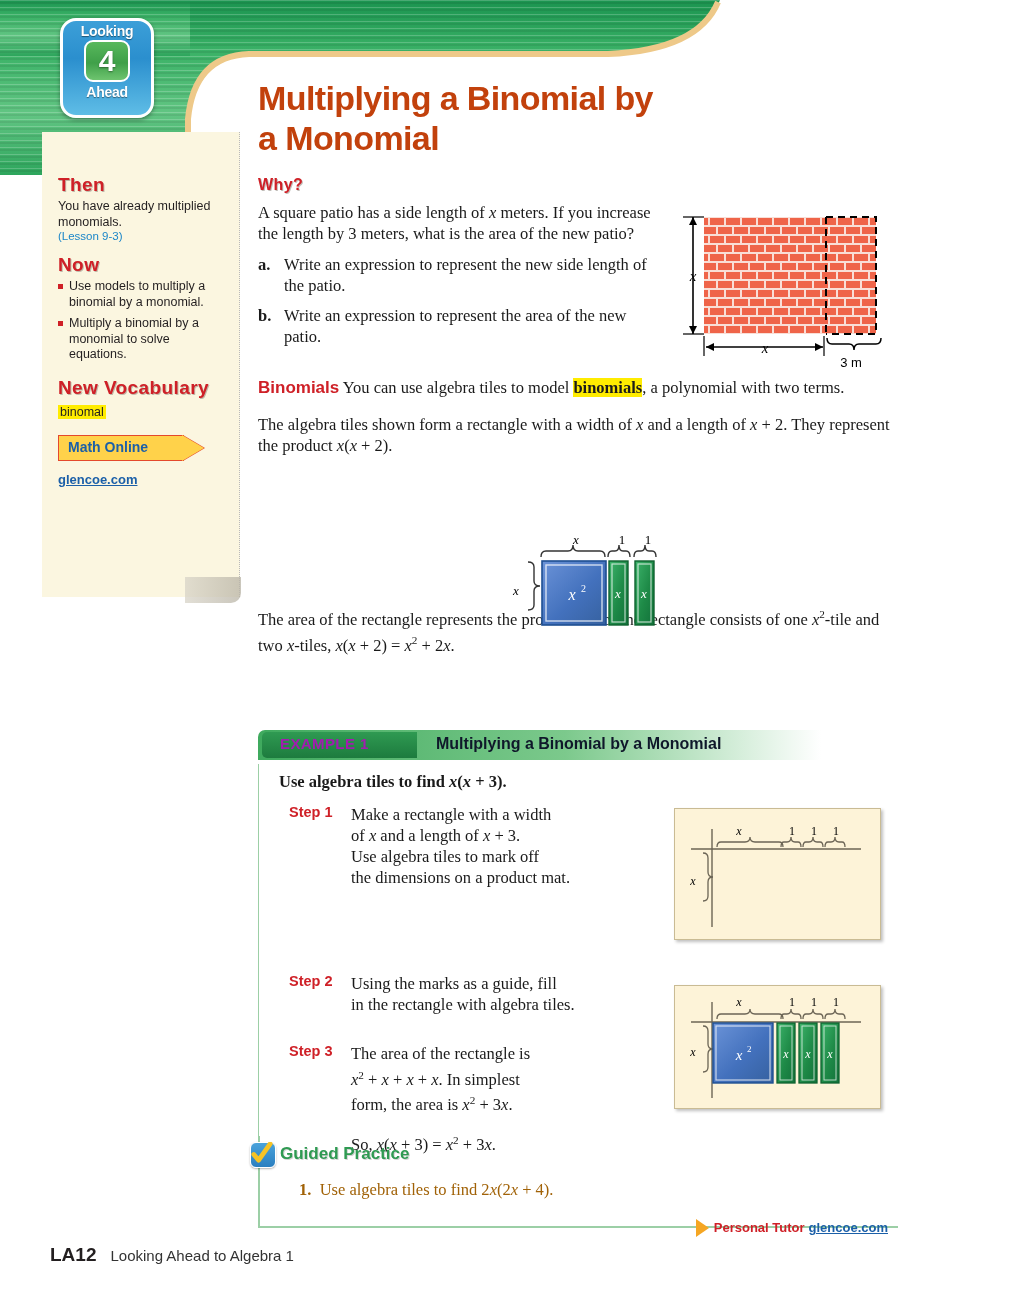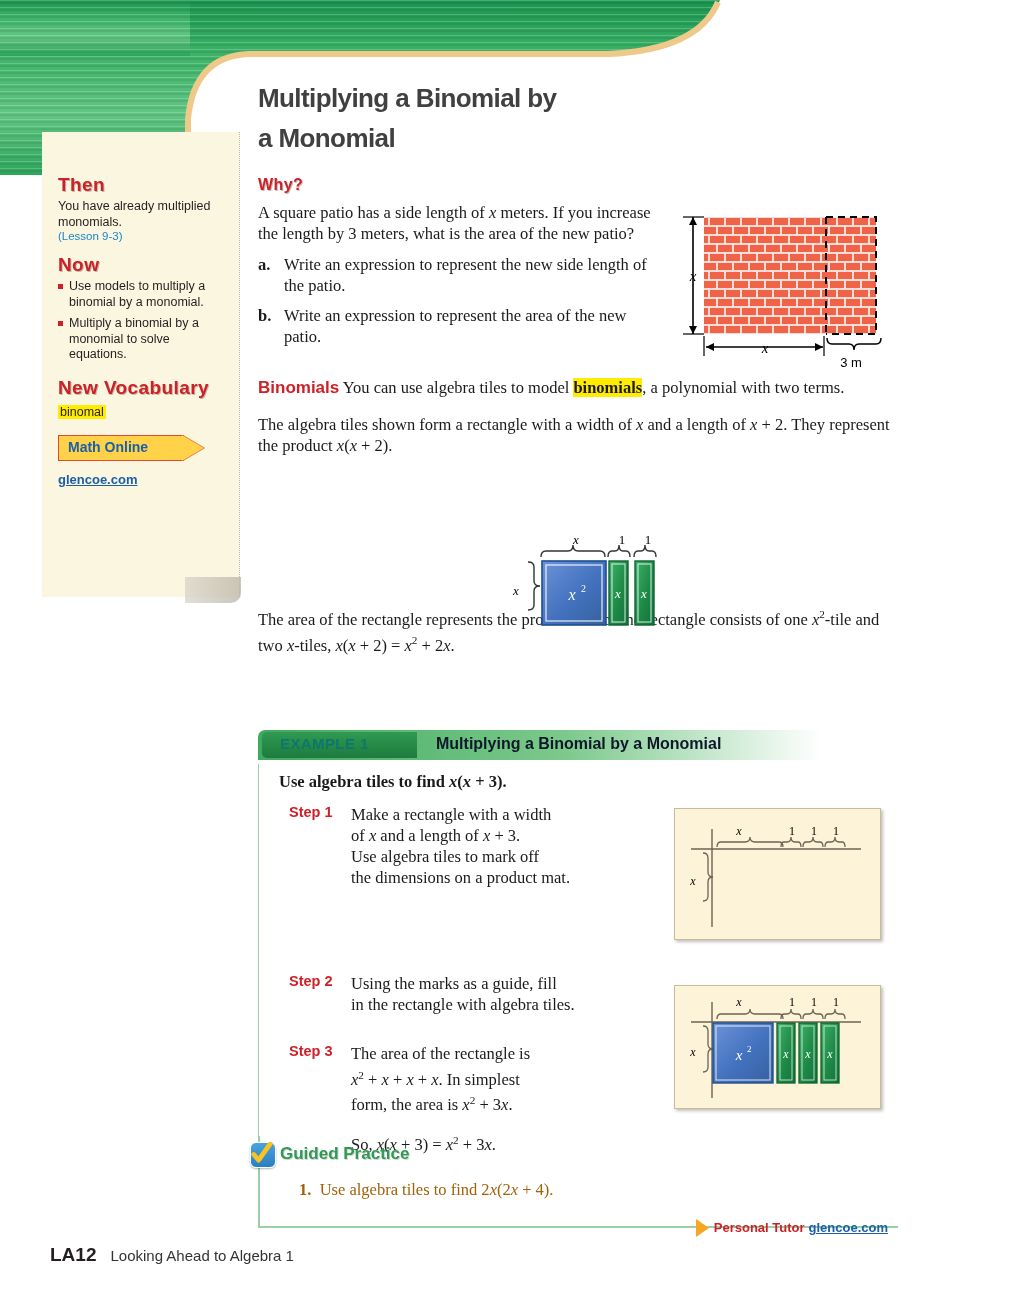--- a/index.html
+++ b/index.html
@@ -27,21 +27,21 @@
     font-weight:bold;font-size:14px;line-height:15px;margin-top:3px;
     text-shadow:0 1px 1px rgba(0,0,0,.45);letter-spacing:-.3px;}
   #badge .num{width:46px;height:42px;margin:1px auto 0;border-radius:9px;
     background:linear-gradient(to bottom,#58b85c 0%,#3fa049 55%,#6ec46f 100%);
     border:2px solid #fff;box-sizing:border-box;color:#fff;
     font-family:"Liberation Sans",sans-serif;font-weight:bold;font-size:30px;
     line-height:38px;text-shadow:0 1px 2px rgba(0,0,0,.4);}
   
   #title{position:absolute;left:258px;top:78px;width:520px;
     font-family:"Liberation Sans",sans-serif;font-weight:bold;
-    font-size:26px;line-height:40px;color:#404040;letter-spacing:-.6px;}
+    font-size:34px;line-height:40px;color:#c2410c;letter-spacing:-.6px;}
   
   #sidebar{position:absolute;left:42px;top:132px;width:198px;height:465px;
     background:#fbf6e0;border-right:1px dotted #b9b9b9;
     box-sizing:border-box;padding:42px 12px 20px 16px;}
   #sidebar .cut{position:absolute;right:-2px;bottom:-6px;width:56px;height:26px;
     background:linear-gradient(to right,#d8d4c8,#b9b4a6);opacity:.75;
     border-bottom-right-radius:10px;}
   .sbhead{font-family:"Liberation Sans",sans-serif;font-weight:bold;
     font-size:19px;color:#cf2027;letter-spacing:.4px;margin:0 0 3px;
     text-shadow:1px 1px 0 rgba(120,110,100,.45);}
@@ -91,21 +91,21 @@
   #tilefig{position:absolute;left:488px;top:530px;width:185px;height:105px;}
   
   #example{position:absolute;left:258px;top:730px;width:640px;}
   #exhead{position:relative;height:34px;}
   #exhead .greenbar{position:absolute;left:0;top:0;width:640px;height:30px;
     background:linear-gradient(to right,#3faa5e 0%,#7cc98c 48%,#ffffff 88%);
     border-top-left-radius:7px;}
   #exhead .tag{position:absolute;left:4px;top:2px;width:155px;height:26px;
     background:linear-gradient(to bottom,#2f9a52,#1d7b3e);
     border-radius:5px 0 0 5px;}
-  #exhead .tagtxt{position:absolute;left:22px;top:5px;color:#0f766e;
+  #exhead .tagtxt{position:absolute;left:22px;top:5px;color:#a21caf;
     font-family:"Liberation Sans",sans-serif;font-weight:bold;font-size:15px;
     letter-spacing:.4px;}
   #exhead .extitle{position:absolute;left:178px;top:5px;
     font-family:"Liberation Sans",sans-serif;font-weight:bold;font-size:16px;
     color:#0f172a;}
   .exbody{border-left:1.5px solid #9ccfa6;padding:8px 0 6px 20px;margin-left:0;}
   .exprompt{font-family:"Liberation Serif",serif;font-weight:bold;font-size:16.5px;
     color:#1a1a1a;margin:0 0 12px;}
   .step{position:relative;padding-left:72px;margin-bottom:10px;min-height:20px;}
   .step .lbl{position:absolute;left:10px;top:0;font-family:"Liberation Sans",sans-serif;
@@ -158,20 +158,25 @@
         <rect width="6" height="1" y="0" fill="#ffffff" opacity=".2"></rect>
         <rect width="6" height="2" y="2" fill="#000000" opacity=".07"></rect>
       </pattern>
     </defs>
     <path d="M0,0 L720,0 Q700,52 610,56 L250,56 Q196,58 190,120 L190,175 L0,175 Z" fill="url(#gg)"></path>
     <path d="M0,0 L720,0 Q700,52 610,56 L250,56 Q196,58 190,120 L190,175 L0,175 Z" fill="url(#stripes)"></path>
     <path d="M718,2 Q698,50 608,54 L249,54 Q194,56 188,119 L188,175" fill="none" stroke="#eec989" stroke-width="6"></path>
     <rect x="0" y="0" width="190" height="56" fill="url(#gg)"></rect>
     <rect x="0" y="0" width="190" height="56" fill="url(#stripes)"></rect>
   </svg>
+  <div id="badge">
+    <span class="bw">Looking</span>
+    <div class="num">4</div>
+    <span class="bw">Ahead</span>
+  </div>
 </div>
 
 <div id="title">
   <div>Multiplying a Binomial by</div>
   <div>a Monomial</div>
 </div>
 
 <div id="sidebar">
   <div class="sbhead">Then</div>
   <p class="sbtext">You have already multiplied monomials.</p>

